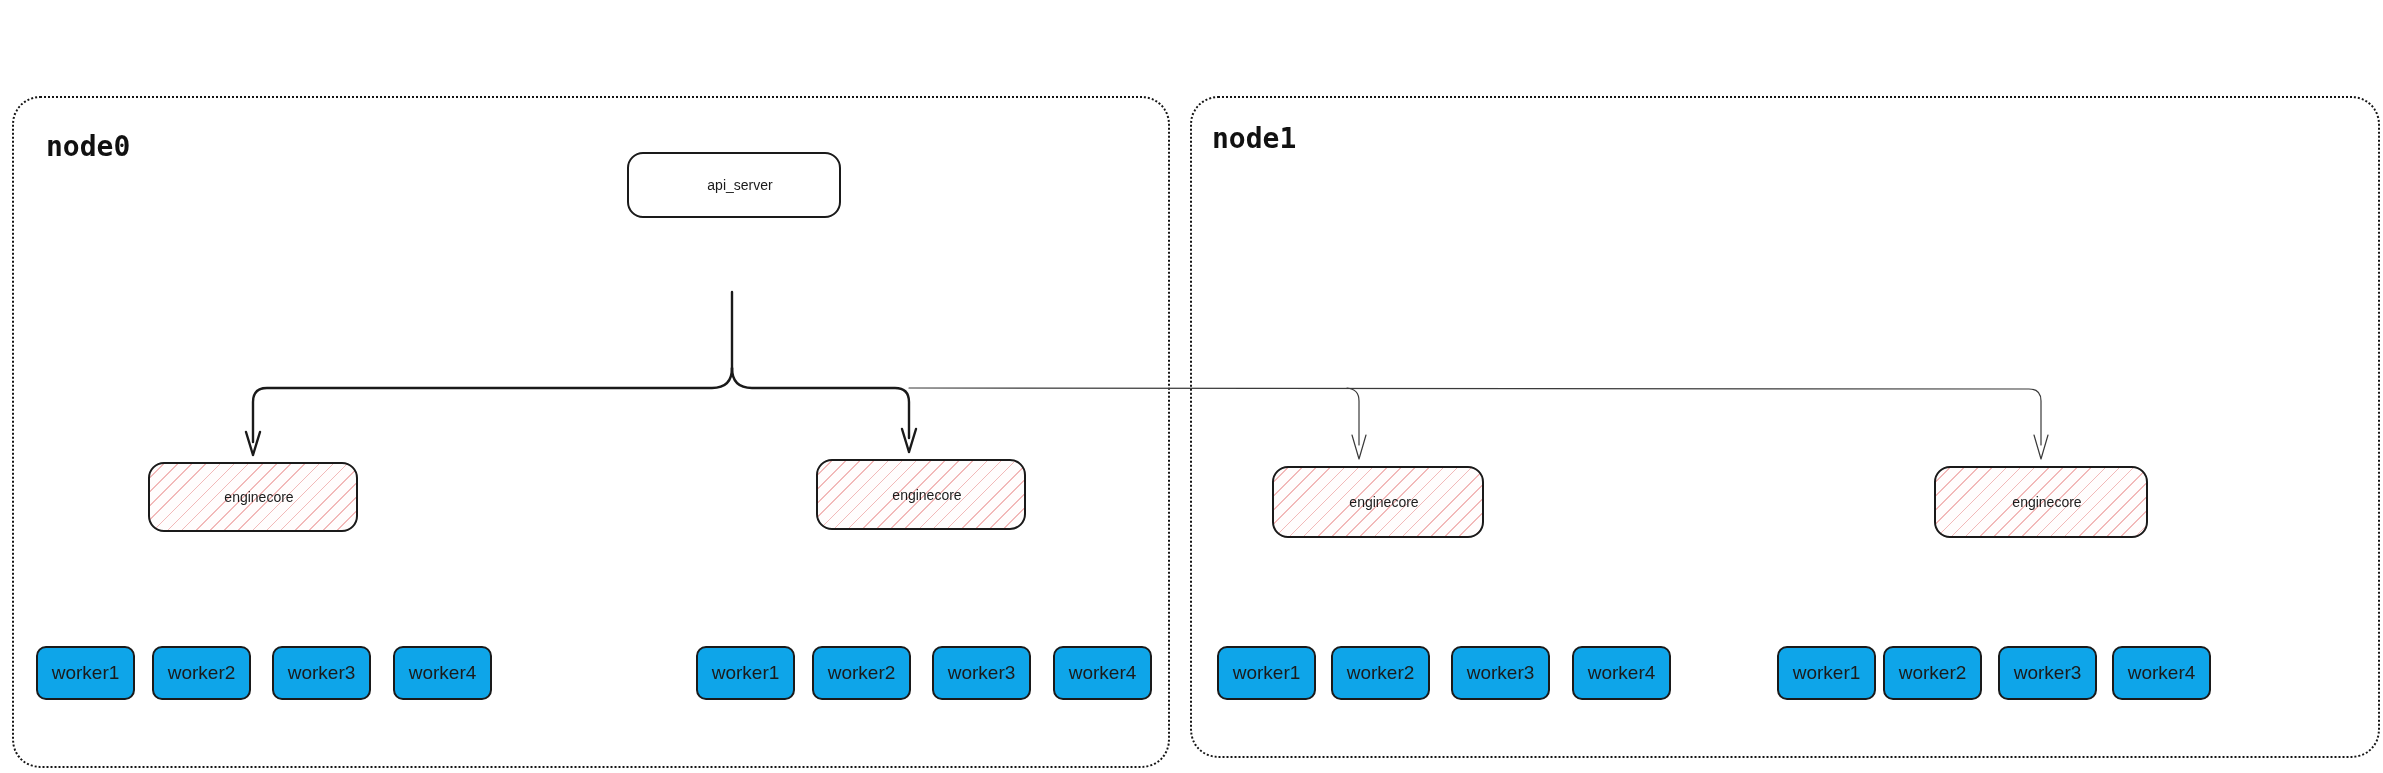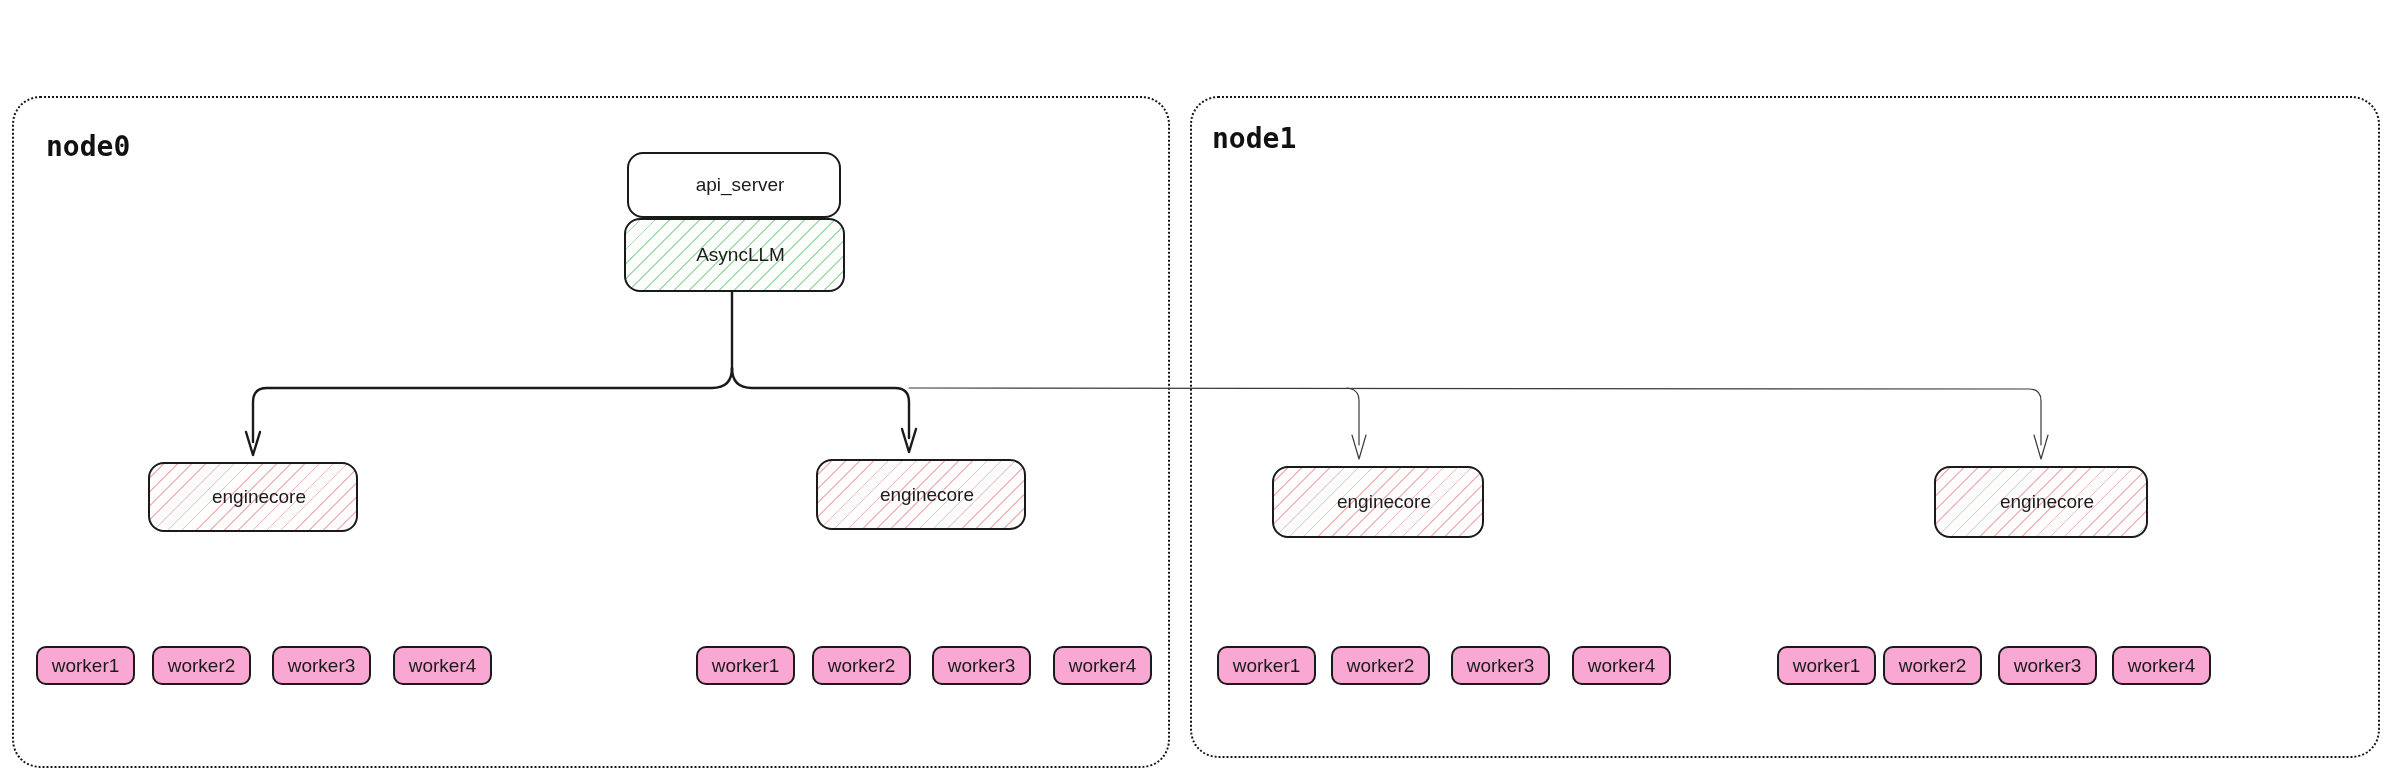--- a/index.html
+++ b/index.html
@@ -26,21 +26,21 @@
   .node-label{
     position:absolute;
     font-family:"DejaVu Sans Mono", monospace;
     font-weight:700;font-size:28px;color:#111;
   }
   .shape{
     position:absolute;
     border:2.3px solid #1a1a1a;
     border-radius:16px;
     display:flex;align-items:center;justify-content:center;
-    font-size:19px;color:#1b1b1b;
+    font-size:14px;color:#1b1b1b;
     background:#ffffff;
     box-sizing:border-box;
     padding-left:12px;
   }
   .hatch-green{
     background:
       repeating-linear-gradient(135deg,
         rgba(0,0,0,0) 0px, rgba(0,0,0,0) 9.2px,
         #a5ddae 9.2px, #a5ddae 10.6px);
     background-color:#fdfffd;
@@ -49,42 +49,41 @@
     background:
       repeating-linear-gradient(135deg,
         rgba(0,0,0,0) 0px, rgba(0,0,0,0) 8.8px,
         #f2b9b9 8.8px, #f2b9b9 10px);
     background-color:#fffdfd;
   }
   .worker{
     position:absolute;
     border:2.1px solid #1a1a1a;
     border-radius:10px;
-    width:99px;height:39px;
+    width:99px;height:54px;
     display:flex;align-items:center;justify-content:center;
     font-size:19px;color:#1b1b1b;
-    background:#f9a8d4;
+    background:#0ea5e9;
     box-sizing:border-box;
   }
   svg.wires{position:absolute;left:0;top:0;pointer-events:none;}
 </style>
 </head>
 <body>
 
 <div id="canvas">
 
 
   <div class="node-box" style="left:12px;top:96px;width:1154px;height:668px;"></div>
   <div class="node-label" style="left:46px;top:130px;">node0</div>
 
   <div class="node-box" style="left:1190px;top:96px;width:1186px;height:658px;"></div>
   <div class="node-label" style="left:1212px;top:122px;">node1</div>
 
   <div class="shape" style="left:627px;top:152px;width:214px;height:66px;">api_server</div>
-  <div class="shape hatch-green" style="left:624px;top:218px;width:221px;height:74px;">AsyncLLM</div>
 
   <div class="shape hatch-red" style="left:148px;top:462px;width:210px;height:70px;">enginecore</div>
   <div class="shape hatch-red" style="left:816px;top:459px;width:210px;height:71px;">enginecore</div>
   <div class="shape hatch-red" style="left:1272px;top:466px;width:212px;height:72px;">enginecore</div>
   <div class="shape hatch-red" style="left:1934px;top:466px;width:214px;height:72px;">enginecore</div>
 
   <div class="worker" style="left:36px;top:646px;">worker1</div>
   <div class="worker" style="left:152px;top:646px;">worker2</div>
   <div class="worker" style="left:272px;top:646px;">worker3</div>
   <div class="worker" style="left:393px;top:646px;">worker4</div>

